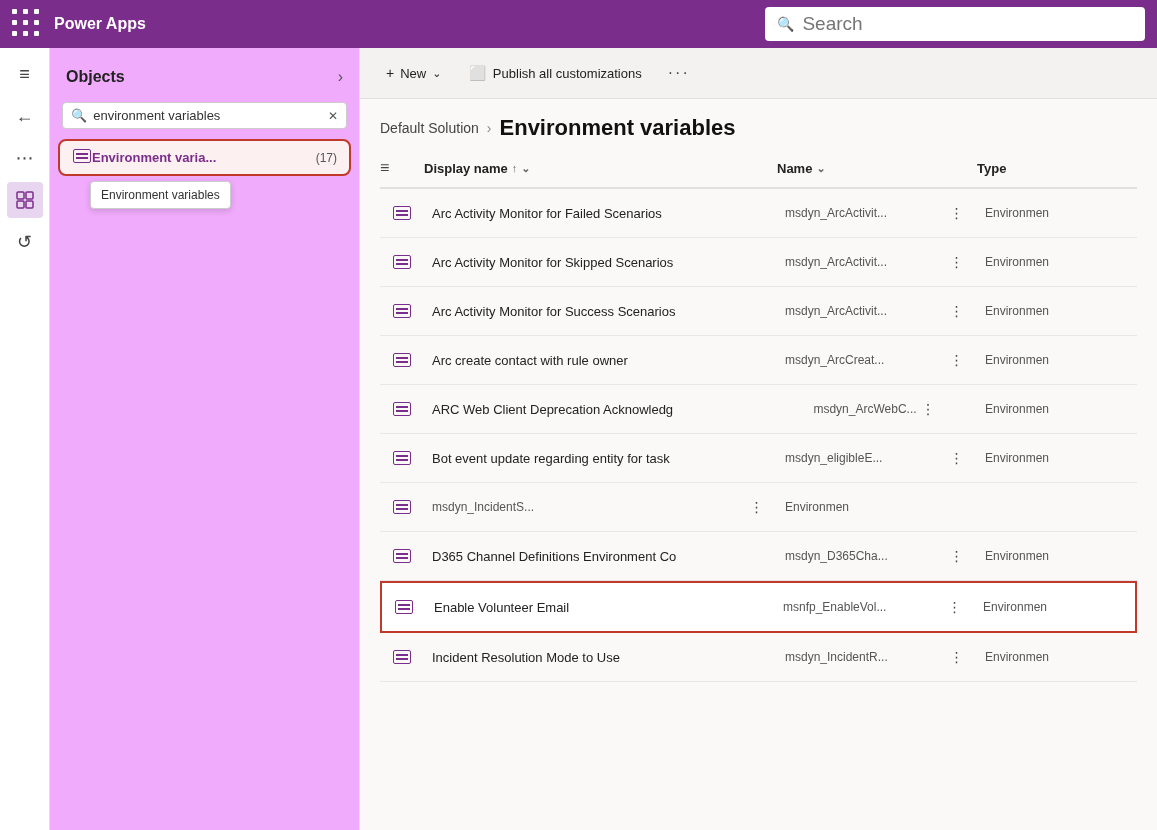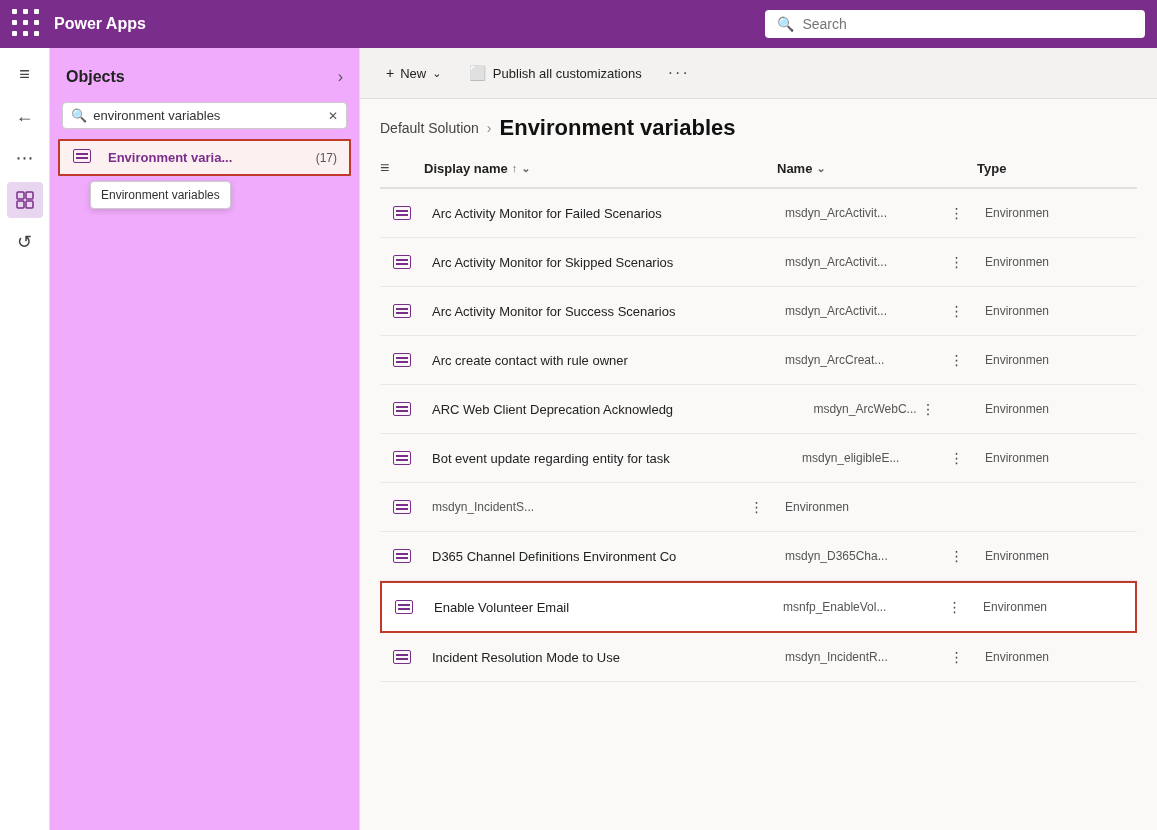--- a/index.html
+++ b/index.html
@@ -38,21 +38,21 @@
       align-items: center;
       background: white;
       border-radius: 4px;
       padding: 6px 12px;
       gap: 8px;
       width: 380px;
     }
     .search-bar input {
       border: none;
       outline: none;
-      font-size: 14px;
+      font-size: 19px;
       width: 100%;
       color: #4d7c0f;
     }
     .search-icon-unicode { color: #666; font-size: 14px; }
 
     
     .main-layout {
       display: flex;
       height: calc(830px - 48px);
     }
@@ -125,24 +125,24 @@
     }
     .search-box .clear-btn {
       cursor: pointer;
       color: #555;
       font-size: 12px;
     }
     .sidebar-item {
       display: flex;
       align-items: center;
       padding: 8px 12px;
-      gap: 16px;
+      gap: 0;
       cursor: pointer;
       border: 2px solid transparent;
-      border-radius: 1px;
+      border-radius: 8px;
       margin: 2px 8px;
       position: relative;
     }
     .sidebar-item.active {
       border: 2px solid #c0392b;
       background: #fdf0f0;
     }
     .sidebar-item-icon {
       color: #7b2d8b;
       font-size: 14px;
@@ -507,21 +507,21 @@
       <span class="cell-text muted-text">Environmen</span>
     </div>
   </div>
           <div class="table-row">
     <div class="table-cell icon-cell">
       <span class="list-icon-box"></span>
     </div>
     <div class="table-cell">
       <span class="cell-text">Bot event update regarding entity for task</span>
     </div>
-    <div class="table-cell actions-cell" style="justify-content: space-between; margin-left: 17px;">
+    <div class="table-cell actions-cell" style="justify-content: space-between;">
       <span class="cell-text muted-text">msdyn_eligibleE...</span>
       <span class="dots-btn">⋮</span>
     </div>
     <div class="table-cell">
       <span class="cell-text muted-text">Environmen</span>
     </div>
   </div>
           <div class="table-row">
     <div class="table-cell icon-cell">
       <span class="list-icon-box"></span>

